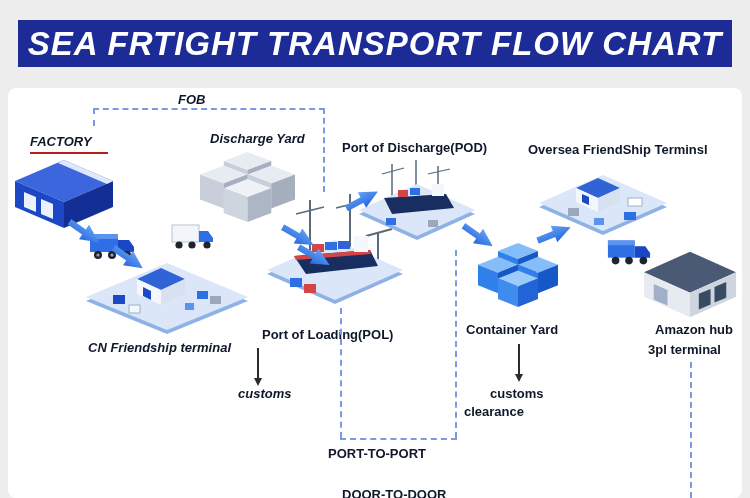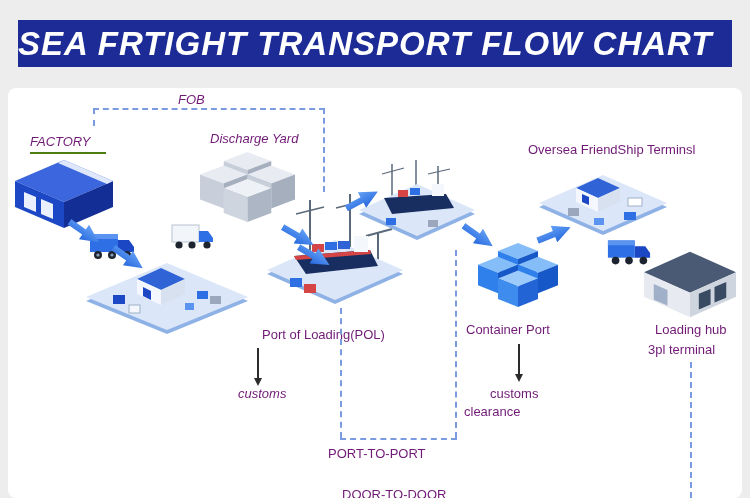--- a/index.html
+++ b/index.html
@@ -1,29 +1,29 @@
 <!DOCTYPE html>
 <html><head>
 <meta charset="utf-8">
 <style>
   * { margin:0; padding:0; box-sizing:border-box; }
   body { font-family:"Liberation Sans", sans-serif; background:#ededed; }
   #canvas { position:relative; width:750px; height:498px; background:#ededed; overflow:hidden; }
 
   .banner { position:absolute; left:18px; top:20px; width:714px; height:47px;
-            background:#1c2b96; display:flex; align-items:center; }
+            background:#1c2b96; display:flex; align-items:center; justify-content:center; }
   .banner h1 { color:#ffffff; font-style:italic; font-weight:bold; font-size:33px;
                letter-spacing:1px; white-space:nowrap; }
 
   .panel { position:absolute; left:8px; top:88px; width:734px; height:410px;
            background:#ffffff; border-radius:8px; }
 
-  .lbl { position:absolute; color:#701a75; font-weight:normal; font-size:13px; white-space:nowrap; }
+  .lbl { position:absolute; color:#0f172a; font-weight:bold; font-size:13px; white-space:nowrap; }
   .it  { font-style:italic; }
-  .ul  { border-bottom:2px solid #4d7c0f; padding-bottom:3px; padding-right:16px; }
+  .ul  { border-bottom:2px solid #b91c1c; padding-bottom:3px; padding-right:16px; }
 
   .hdash { position:absolute; border-top:2px dashed #7b9be0; }
   .vdash { position:absolute; border-left:2px dashed #7b9be0; }
 
   .barrow { position:absolute; width:36px; height:20px;
             background:linear-gradient(180deg,#6aa6f7 0%,#2264dc 100%);
             clip-path:polygon(0 34%,50% 34%,50% 6%,100% 50%,50% 94%,50% 66%,0 66%); }
 
   .tarrow { position:absolute; width:0; border-left:2px solid #2b2b2b; }
   .tarrow::after { content:""; position:absolute; bottom:-8px; left:-5px;
@@ -87,20 +87,21 @@
       <polygon points="52,36 76,47 76,62 52,51" fill="#f4f7fd"></polygon>
       <polygon points="76,47 100,36 100,51 76,62" fill="#d8e1f0"></polygon>
       <polygon points="58,44 66,48 66,57 58,53" fill="#1c47c5"></polygon>
       <rect x="112" y="48" width="11" height="8" fill="#2f6fe4"></rect>
       <rect x="125" y="53" width="11" height="8" fill="#9aa7bd"></rect>
       <rect x="100" y="60" width="9" height="7" fill="#5a93f0"></rect>
       <rect x="28" y="52" width="12" height="9" fill="#1c47c5"></rect>
       <rect x="44" y="62" width="11" height="8" fill="#f4f7fd" stroke="#9fb0c8" stroke-width="1"></rect>
     </svg>
   </span>
+  <span class="lbl it" style="left:88px;top:340px">CN Friendship terminal</span>
 
   <span class="icon" style="left:88px;top:228px">
     <svg viewBox="0 0 48 34" width="48" height="34">
       <rect x="2" y="6" width="28" height="18" fill="#2e6fe6"></rect>
       <rect x="2" y="6" width="28" height="5" fill="#5a93f0"></rect>
       <polygon points="30,12 41,12 46,19 46,24 30,24" fill="#1b46c4"></polygon>
       <circle cx="10" cy="27" r="4" fill="#1d2430"></circle>
       <circle cx="24" cy="27" r="4" fill="#1d2430"></circle>
       <circle cx="39" cy="27" r="4" fill="#1d2430"></circle>
       <circle cx="10" cy="27" r="1.6" fill="#8fa2bb"></circle>
@@ -133,20 +134,21 @@
       <rect x="88" y="44" width="14" height="16" fill="#f4f7fb"></rect>
       <rect x="46" y="52" width="12" height="8" fill="#d64545"></rect>
       <rect x="59" y="50" width="12" height="8" fill="#2f6fe4"></rect>
       <rect x="72" y="49" width="12" height="8" fill="#2f63d6"></rect>
       <rect x="24" y="86" width="12" height="9" fill="#2f6fe4"></rect>
       <rect x="38" y="92" width="12" height="9" fill="#d64545"></rect>
     </svg>
   </span>
   <span class="lbl" style="left:262px;top:327px">Port of Loading(POL)</span>
 
+  <span class="lbl" style="left:342px;top:140px">Port of Discharge(POD)</span>
   <span class="icon" style="left:358px;top:160px">
     <svg viewBox="0 0 118 84" width="118" height="84">
       <line x1="34" y1="4" x2="34" y2="42" stroke="#5a6a7a" stroke-width="1.5"></line>
       <line x1="58" y1="0" x2="58" y2="40" stroke="#5a6a7a" stroke-width="1.5"></line>
       <line x1="80" y1="6" x2="80" y2="44" stroke="#5a6a7a" stroke-width="1.5"></line>
       <line x1="24" y1="14" x2="46" y2="8" stroke="#5a6a7a" stroke-width="1.2"></line>
       <line x1="70" y1="14" x2="92" y2="9" stroke="#5a6a7a" stroke-width="1.2"></line>
       <polygon points="59,28 117,54 59,80 1,54" fill="#8fb2e6"></polygon>
       <polygon points="59,24 117,50 59,76 1,50" fill="#dbe7f8"></polygon>
       <polygon points="26,38 88,34 96,48 34,54" fill="#182e60"></polygon>
@@ -183,21 +185,21 @@
       <polygon points="0,19 20,26 20,44 0,37" fill="#2f80ea"></polygon>
       <polygon points="20,26 40,19 40,37 20,44" fill="#1758c8"></polygon>
       <polygon points="40,19 60,12 80,19 60,26" fill="#85bdf8"></polygon>
       <polygon points="40,19 60,26 60,44 40,37" fill="#2f80ea"></polygon>
       <polygon points="60,26 80,19 80,37 60,44" fill="#1758c8"></polygon>
       <polygon points="20,31 40,24 60,31 40,38" fill="#9ccafa"></polygon>
       <polygon points="20,31 40,38 40,56 20,49" fill="#3f8cef"></polygon>
       <polygon points="40,38 60,31 60,49 40,56" fill="#2264d6"></polygon>
     </svg>
   </span>
-  <span class="lbl" style="left:466px;top:322px">Container Port</span>
+  <span class="lbl" style="left:466px;top:322px">Container Yard</span>
 
   <span class="icon" style="left:606px;top:234px">
     <svg viewBox="0 0 48 34" width="46" height="34">
       <rect x="2" y="6" width="28" height="18" fill="#2e6fe6"></rect>
       <rect x="2" y="6" width="28" height="5" fill="#5a93f0"></rect>
       <polygon points="30,12 41,12 46,19 46,24 30,24" fill="#1b46c4"></polygon>
       <circle cx="10" cy="27" r="4" fill="#1d2430"></circle>
       <circle cx="24" cy="27" r="4" fill="#1d2430"></circle>
       <circle cx="39" cy="27" r="4" fill="#1d2430"></circle>
     </svg>
@@ -205,21 +207,21 @@
   <span class="icon" style="left:642px;top:248px">
     <svg viewBox="0 0 98 72" width="96" height="72">
       <polygon points="49,3 96,24 49,45 2,24" fill="#4a5a74"></polygon>
       <polygon points="2,24 49,45 49,70 2,49" fill="#e7eaf0"></polygon>
       <polygon points="49,45 96,24 96,49 49,70" fill="#cfd5de"></polygon>
       <polygon points="58,46 70,41 70,57 58,62" fill="#394a63"></polygon>
       <polygon points="74,39 86,34 86,50 74,55" fill="#394a63"></polygon>
       <polygon points="12,36 26,42 26,58 12,52" fill="#9fb0c8"></polygon>
     </svg>
   </span>
-  <span class="lbl" style="left:655px;top:322px">Loading hub</span>
+  <span class="lbl" style="left:655px;top:322px">Amazon hub</span>
   <span class="lbl" style="left:648px;top:342px">3pl terminal</span>
 
   <div class="barrow" style="left:66px;top:222px;transform:rotate(35deg)"></div>
   <div class="barrow" style="left:110px;top:248px;transform:rotate(35deg)"></div>
   <div class="barrow" style="left:280px;top:226px;transform:rotate(30deg)"></div>
   <div class="barrow" style="left:296px;top:246px;transform:rotate(30deg)"></div>
   <div class="barrow" style="left:344px;top:190px;transform:rotate(-28deg)"></div>
   <div class="barrow" style="left:460px;top:226px;transform:rotate(35deg)"></div>
   <div class="barrow" style="left:536px;top:224px;transform:rotate(-22deg)"></div>
 

